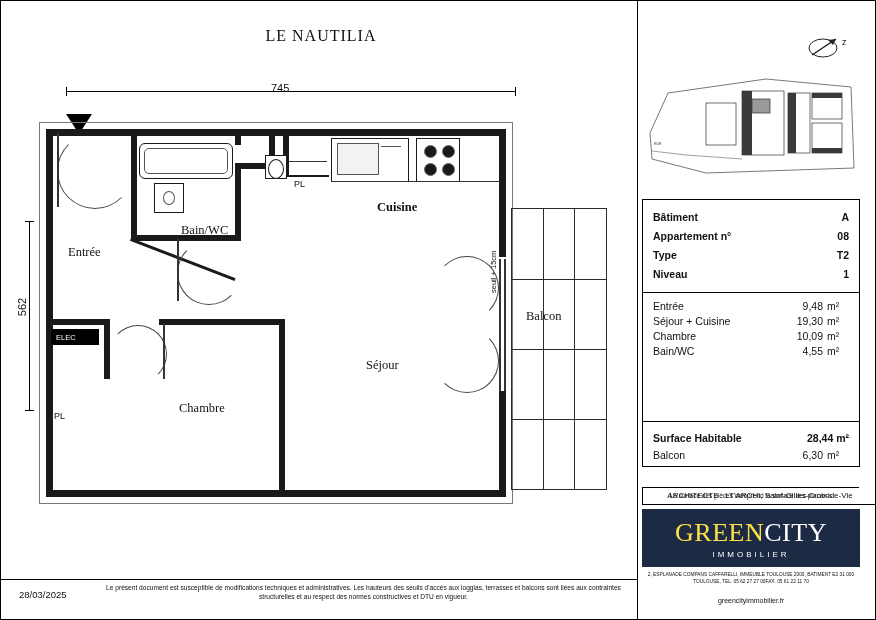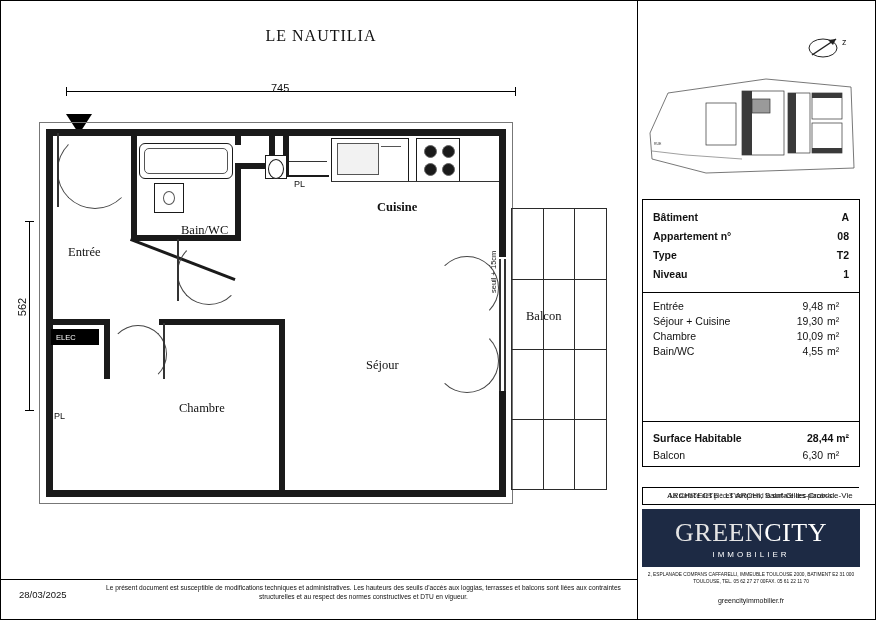--- a/index.html
+++ b/index.html
@@ -47,21 +47,21 @@
   .info-row.head{font-weight:bold;font-size:10.5px;line-height:19px;}
   .info-row.area{line-height:15px;}
   .val-num{width:40px;text-align:right;}
   .val-unit{width:22px;text-align:left;padding-left:4px;}
   .hr{height:1px;background:#000;margin:0;}
   .note{font-size:6.5px;text-align:center;color:#222;padding:4px 6px 0;}
   .archi{position:absolute;left:641px;top:486px;width:236px;height:18px;border:1px solid #000;border-top:none;box-sizing:border-box;font-size:8px;display:flex;align-items:center;justify-content:center;}
 
   .logo{position:absolute;left:641px;top:508px;width:218px;height:58px;background:#1d2a44;color:#fff;display:flex;flex-direction:column;align-items:center;justify-content:center;}
   .logo-main{font-family:"Liberation Serif",serif;font-size:26px;letter-spacing:0.5px;}
-  .logo-main .green{color:#e5e5e5;}
+  .logo-main .green{color:#fde047;}
   .logo-sub{font-size:8px;letter-spacing:3px;margin-top:2px;}
   .logo-addr{position:absolute;left:641px;top:570px;width:218px;font-size:4.8px;text-align:center;line-height:7px;color:#111;}
   .logo-web{position:absolute;left:641px;top:596px;width:218px;font-size:7px;text-align:center;color:#111;}
 
   
   .footer-sep{position:absolute;left:0;top:578px;width:636px;height:1px;background:#000;}
   .footer-date{position:absolute;left:18px;top:588px;font-size:9.5px;}
   .footer-txt{position:absolute;left:95px;top:582px;width:535px;font-size:6.6px;line-height:9px;text-align:center;color:#111;}
   .vert-sep{position:absolute;left:636px;top:0;width:1px;height:620px;background:#000;}
 </style>

